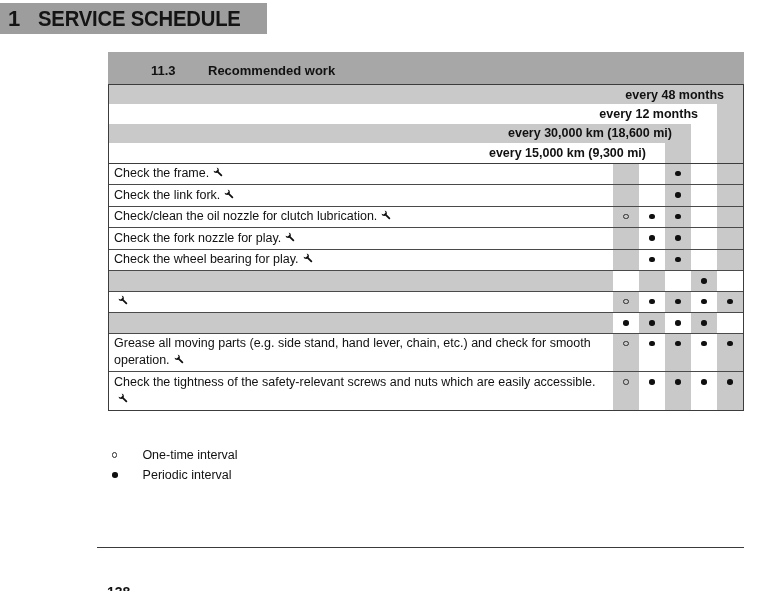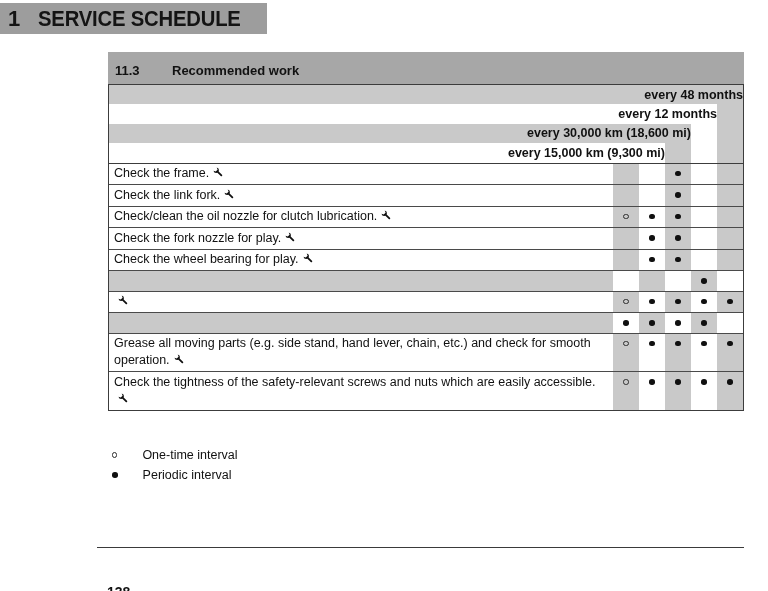--- a/index.html
+++ b/index.html
@@ -18,35 +18,35 @@
     background:var(--chapter-bar); display:flex; align-items:center;
   }
   .chapter-num{font-weight:bold; font-size:22px; margin-left:8px; width:30px; color:#141414;}
   .chapter-title{
     font-weight:bold; font-size:22.5px; white-space:nowrap; color:#141414;
     transform:scaleX(.9); transform-origin:left center; letter-spacing:-.2px;
   }
   
   .section-bar{
     position:absolute; left:108px; top:52px; width:636px; height:36px;
-    background:var(--section-bar); display:flex; align-items:center;
+    background:var(--section-bar); display:flex; align-items:center;padding-left:36px;
   }
   .section-num{font-weight:bold; font-size:13px; margin-left:7px; width:57px;}
   .section-title{font-weight:bold; font-size:13px;}
   
   .service-table{
     position:absolute; left:108px; top:84px; width:636px;
     border:1px solid var(--border-dark); background:#fff;
   }
   .trow{display:grid; grid-template-columns:504px repeat(5,26px);}
   .header-block{border-bottom:1px solid var(--border-dark);}
   .header-row{height:19.4px;}
   .header-bar{
     display:flex; align-items:center; justify-content:flex-end;
-    padding-right:0; font-weight:bold; font-size:12.5px; white-space:nowrap;
+    padding-right:19px; font-weight:bold; font-size:12.5px; white-space:nowrap;
   }
   .hg{background:var(--table-gray);} .hw{background:#fff;}
   .sg{background:var(--table-gray);} .sw{background:#fff;}
   .body-row{min-height:20.5px; border-bottom:1px solid var(--row-line);}
   .body-row:last-child{border-bottom:none;}
   .task-cell{font-size:12.5px; line-height:17px; padding:1.5px 4px 2px 5px;}
   .wrench{margin-left:4px; vertical-align:-1px;}
   .mark-cell{display:flex; justify-content:center; align-items:flex-start;}
   .mk{margin-top:7.2px; width:5.6px; height:5.6px; border-radius:50%; flex:0 0 auto;}
   .mk.dot{background:#101010;}

